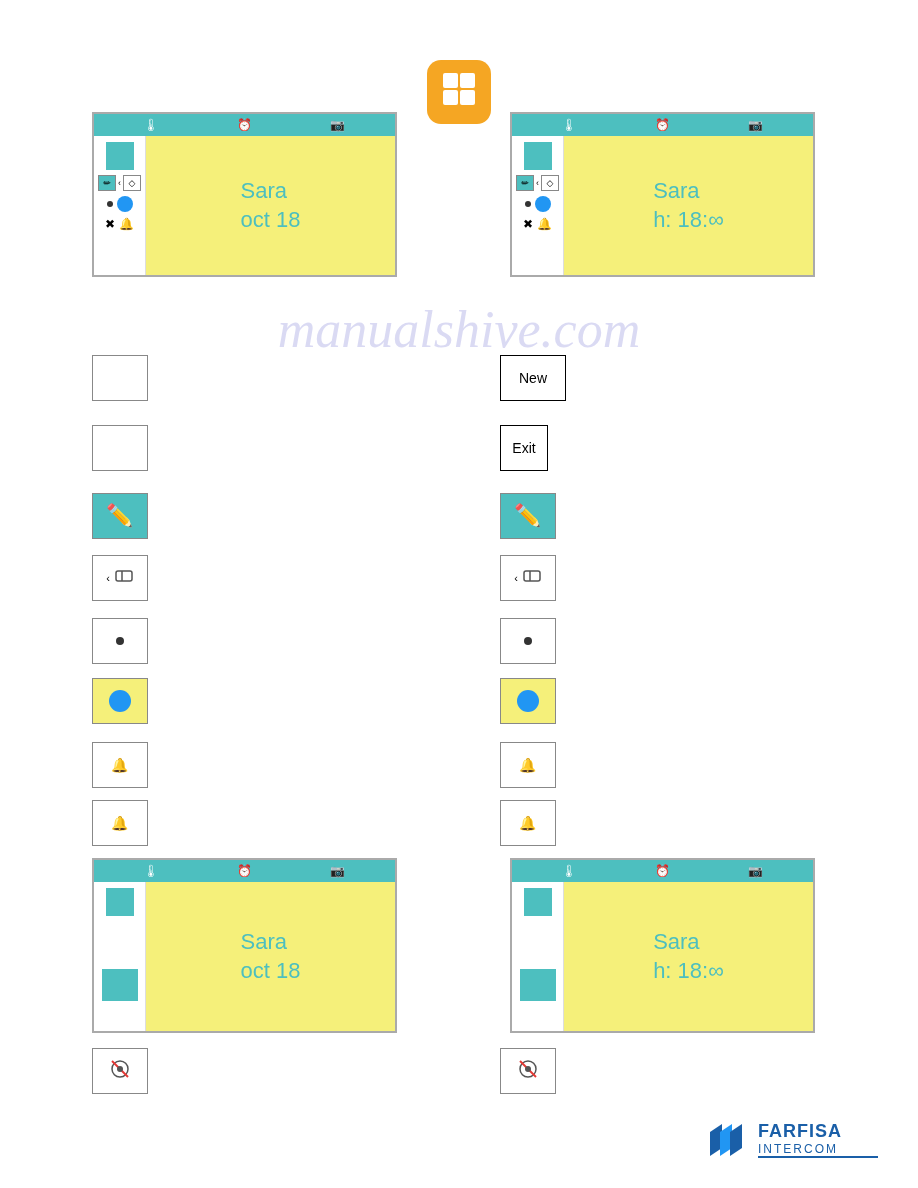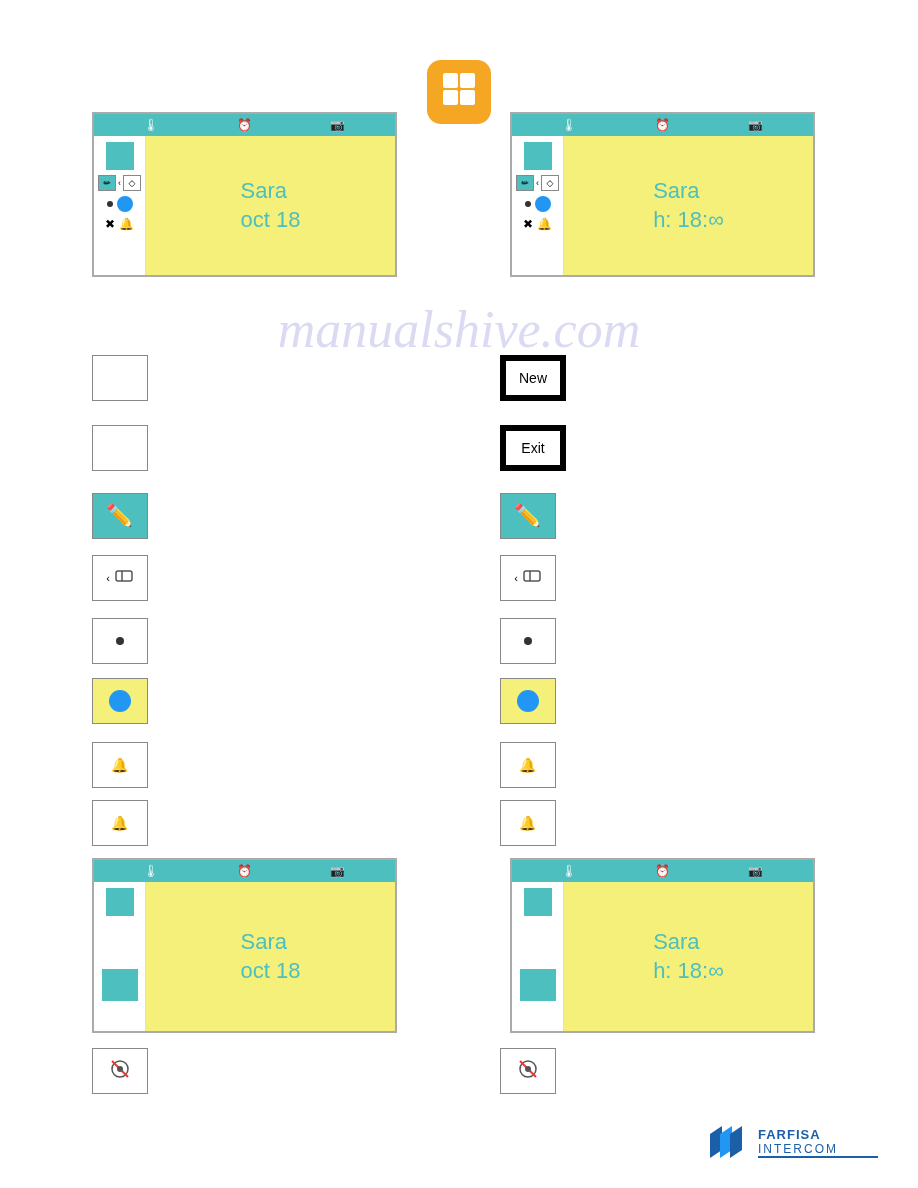--- a/index.html
+++ b/index.html
@@ -168,21 +168,21 @@
       right: 40px;
       display: flex;
       align-items: center;
       gap: 6px;
     }
     .farfisa-logo-icon {
       display: flex;
       align-items: center;
     }
     .farfisa-text {
-      font-size: 13px;
+      font-size: 18px;
       font-weight: bold;
       color: #1a5fa8;
       font-family: Arial, sans-serif;
       letter-spacing: 1px;
     }
     .farfisa-sub {
       font-size: 12px;
       color: #1a5fa8;
       letter-spacing: 2px;
     }
@@ -195,21 +195,21 @@
     
     .bell-normal { font-size: 14px; color: #333; }
     .bell-alarm { font-size: 14px; color: #e53935; }
 
     
     .pen-icon { font-size: 13px; }
 
     
     .btn-label {
       position: absolute;
-      border: 6px solid #000000;
+      border: 1px solid #000000;
       background: white;
       display: flex;
       align-items: center;
       justify-content: center;
       font-size: 14px;
       cursor: pointer;
     }
   </style>
 </head>
 <body>
@@ -318,21 +318,21 @@
 </div>
 
 <div class="ui-element" style="left:92px; top:800px; width:56px; height:46px;">
   <span class="bell-alarm" style="color:#e53935;">🔔</span>
 </div>
 
 <div class="btn-label" style="left:500px; top:355px; width:66px; height:46px;">
   <span>New</span>
 </div>
 
-<div class="btn-label" style="left:500px; top:425px; width:66px; height:46px;">
+<div class="btn-label" style="left:500px; top:425px; width:48px; height:46px;">
   <span>Exit</span>
 </div>
 
 <div class="ui-element teal-bg" style="left:500px; top:493px; width:56px; height:46px;">
   <span class="pen-icon" style="font-size:22px;">✏️</span>
 </div>
 
 <div class="ui-element" style="left:500px; top:555px; width:56px; height:46px;">
   <span style="font-size:11px; margin-right:2px;">‹</span>
   <span>

